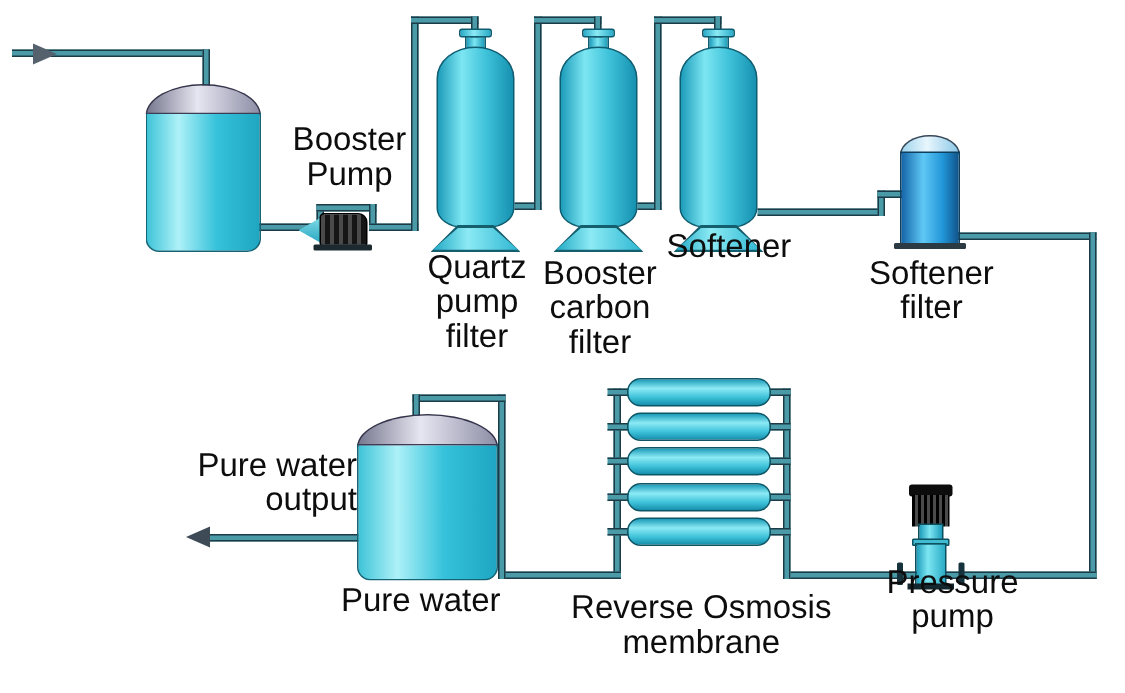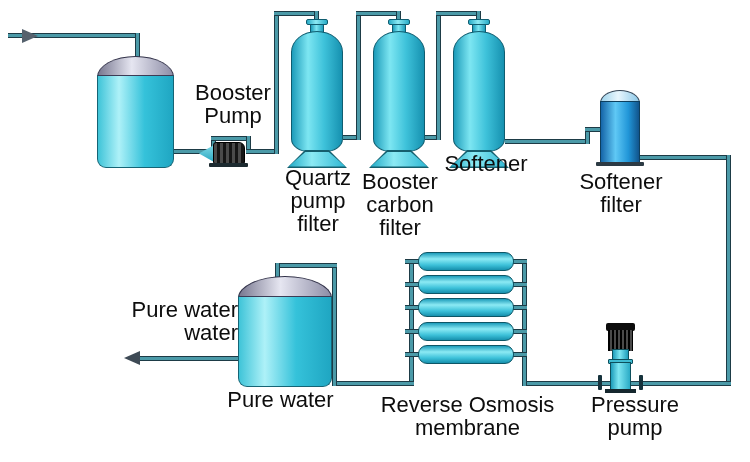--- a/index.html
+++ b/index.html
@@ -250,30 +250,30 @@
     <div>Softener</div>
   </div>
 
   <div class="lbl" style="left:566px;top:170px;width:110px;">
     <div>Softener</div>
     <div>filter</div>
   </div>
 
   <div class="lbl right" style="left:105px;top:298px;width:133px;">
     <div>Pure water</div>
-    <div>water</div>
+    <div>output</div>
   </div>
 
   <div class="lbl" style="left:208px;top:388px;width:145px;">
     <div>Pure water</div>
   </div>
 
   <div class="lbl" style="left:365px;top:393px;width:205px;">
     <div>Reverse Osmosis</div>
     <div>membrane</div>
   </div>
 
-  <div class="lbl" style="left:574px;top:393px;width:122px;">
+  <div class="lbl" style="left:574px;top:376px;width:122px;">
     <div>Pressure</div>
     <div>pump</div>
   </div>
 
 </div>
 
 </body></html>

